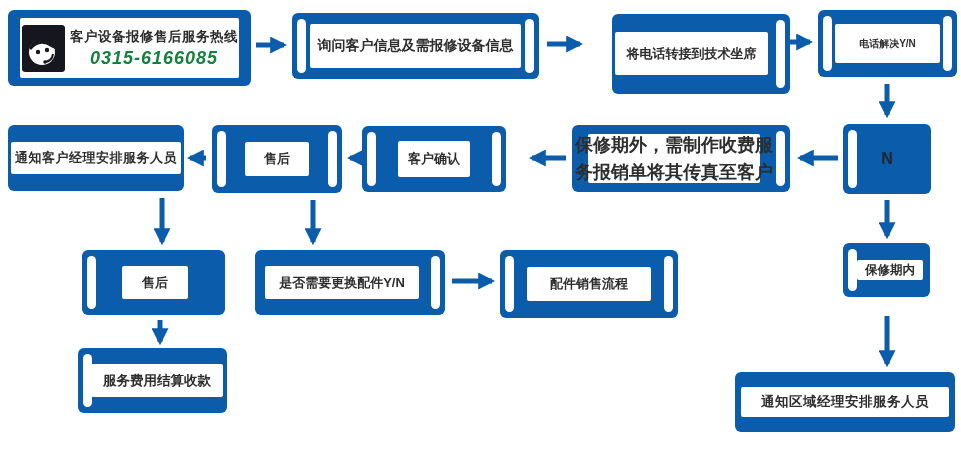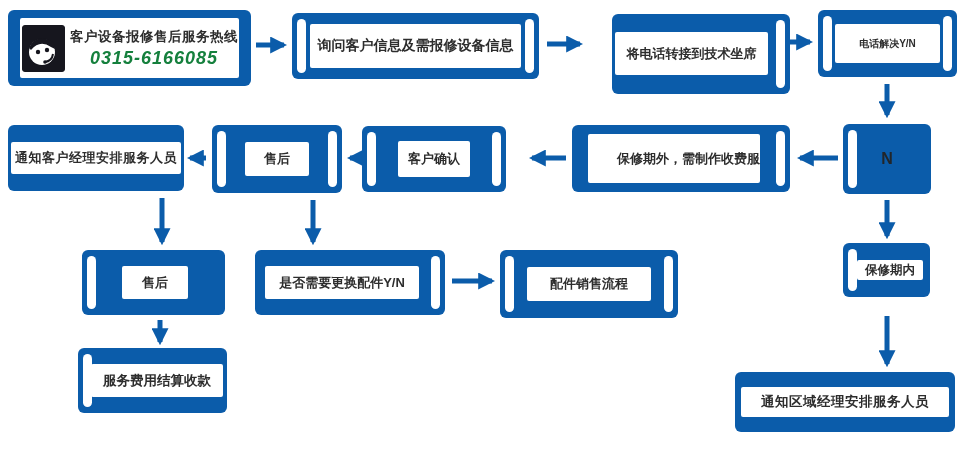--- a/index.html
+++ b/index.html
@@ -99,22 +99,23 @@
     </div>
   </div>
 
   <div class="node" style="left:843px;top:124px;width:88px;height:70px;">
     <div class="pill l"></div>
     <div class="n-letter">N</div>
   </div>
 
   <div class="node" style="left:572px;top:125px;width:218px;height:67px;">
     <div class="pill r"></div>
-    <div class="band col" style="left:16px;right:30px;top:9px;bottom:9px;font-size:13px;line-height:1.5;align-items:flex-end;">
+    <div class="band col" style="left:16px;right:30px;top:9px;bottom:9px;font-size:18px;line-height:1.5;">
       <span class="lbl">保修期外，需制作收费服</span>
+      <span class="lbl">务报销单将其传真至客户</span>
     </div>
   </div>
 
   <div class="node" style="left:362px;top:126px;width:144px;height:66px;">
     <div class="pill l"></div>
     <div class="pill r"></div>
     <div class="band" style="left:36px;right:36px;top:15px;bottom:15px;font-size:13px;">
       <span class="lbl">客户确认</span>
     </div>
   </div>

